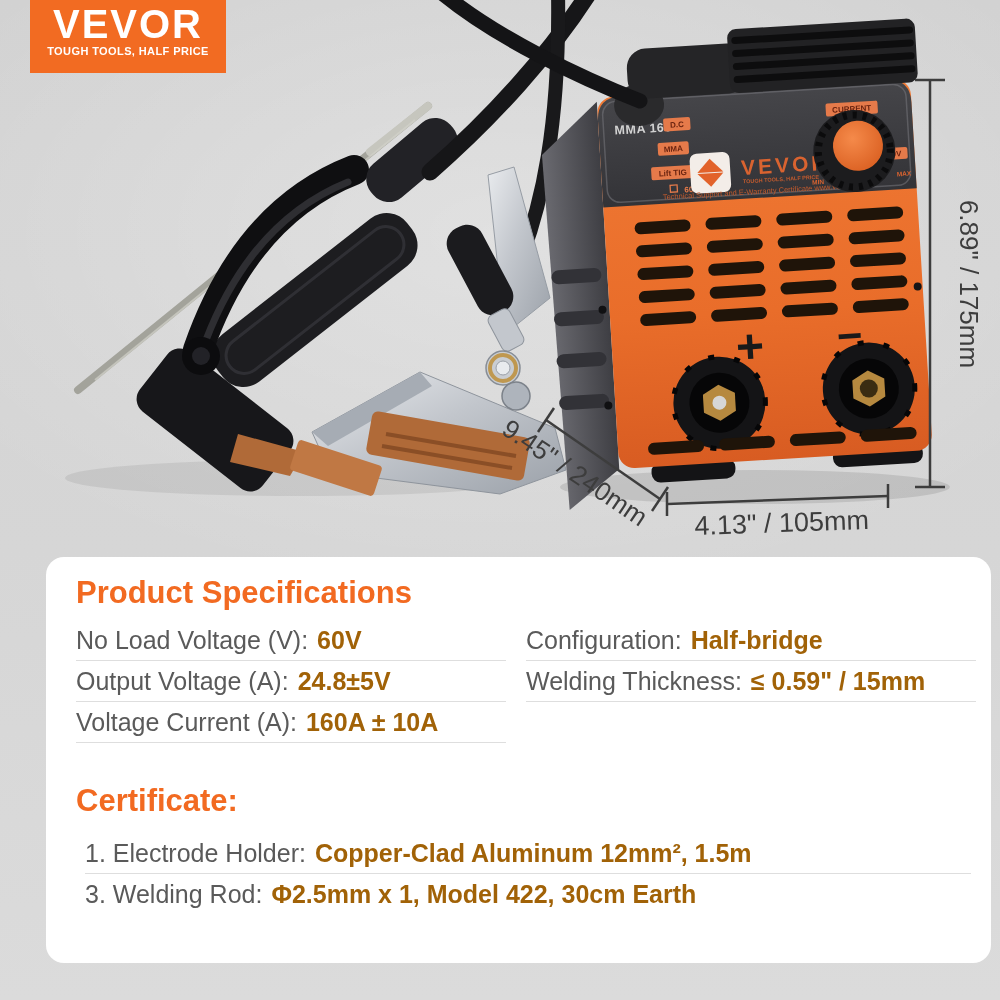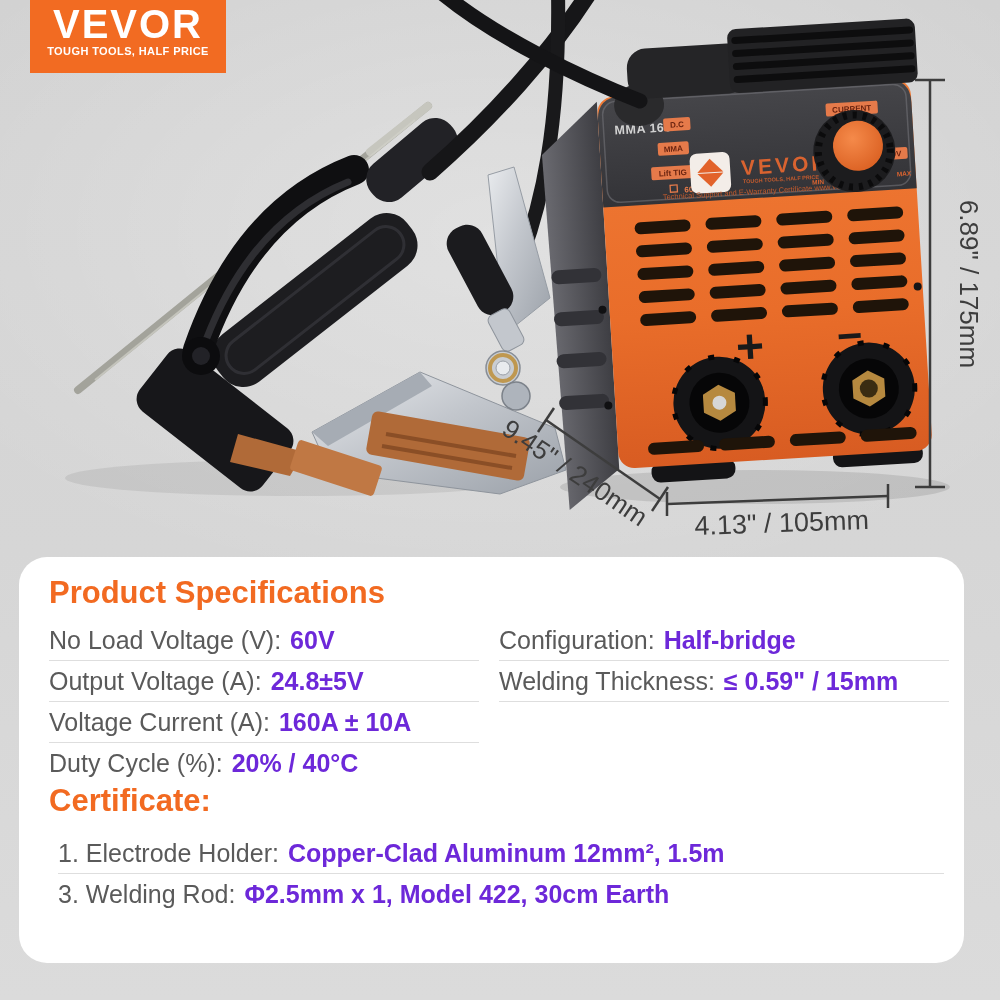--- a/index.html
+++ b/index.html
@@ -11,29 +11,29 @@
   
   .logo{position:absolute;left:30px;top:0;width:196px;height:73px;background:#f26b22;
         color:#fff;text-align:center;z-index:3;}
   .logo-brand{font-size:40px;font-weight:bold;letter-spacing:2px;line-height:46px;margin-top:1px;}
   .logo-tag{font-size:11px;font-weight:bold;letter-spacing:.4px;margin-top:-2px;}
 
   
   .photo{position:absolute;left:0;top:0;width:1000px;height:557px;}
 
   
-  .spec-card{position:absolute;left:19px;top:557px;width:945px;height:406px;
-             background:#ffffff;border-radius:28px;z-index:2;}
+  .spec-card{position:absolute;left:46px;top:557px;width:945px;height:406px;
+             background:#ffffff;border-radius:18px;z-index:2;}
   .spec-title{position:absolute;left:30px;top:18px;font-size:31px;font-weight:bold;color:#f26a21;}
   .col-l{position:absolute;left:30px;top:63px;width:430px;}
   .col-r{position:absolute;left:480px;top:63px;width:450px;}
   .spec-row{height:40px;line-height:40px;border-bottom:1px solid #dedede;
             font-size:25px;color:#5a5a5a;white-space:nowrap;}
   .spec-row.last{border-bottom:none;}
-  .val{font-weight:bold;color:#6d28d9;margin-left:9px;}
+  .val{font-weight:bold;color:#a16207;margin-left:9px;}
   .acc-title{position:absolute;left:30px;top:226px;font-size:31px;font-weight:bold;color:#f26a21;}
   .acc-rows{position:absolute;left:30px;top:276px;width:886px;margin-left:9px;}
 </style>
 </head>
 <body>
 
 <div class="page">
 
   <div class="logo">
     <div class="logo-brand">VEVOR</div>
@@ -261,23 +261,20 @@
     <div class="col-l">
       <div class="spec-row">
         <span>No Load Voltage (V):</span><span class="val">60V</span>
       </div>
       <div class="spec-row">
         <span>Output Voltage (A):</span><span class="val">24.8±5V</span>
       </div>
       <div class="spec-row">
         <span>Voltage Current (A):</span><span class="val">160A ± 10A</span>
       </div>
-      <div class="spec-row last">
-        <span>Duty Cycle (%):</span><span class="val">20% / 40°C</span>
-      </div>
     </div>
 
     <div class="col-r">
       <div class="spec-row">
         <span>Configuration:</span><span class="val">Half-bridge</span>
       </div>
       <div class="spec-row">
         <span>Welding Thickness:</span><span class="val">≤ 0.59" / 15mm</span>
       </div>
     </div>

